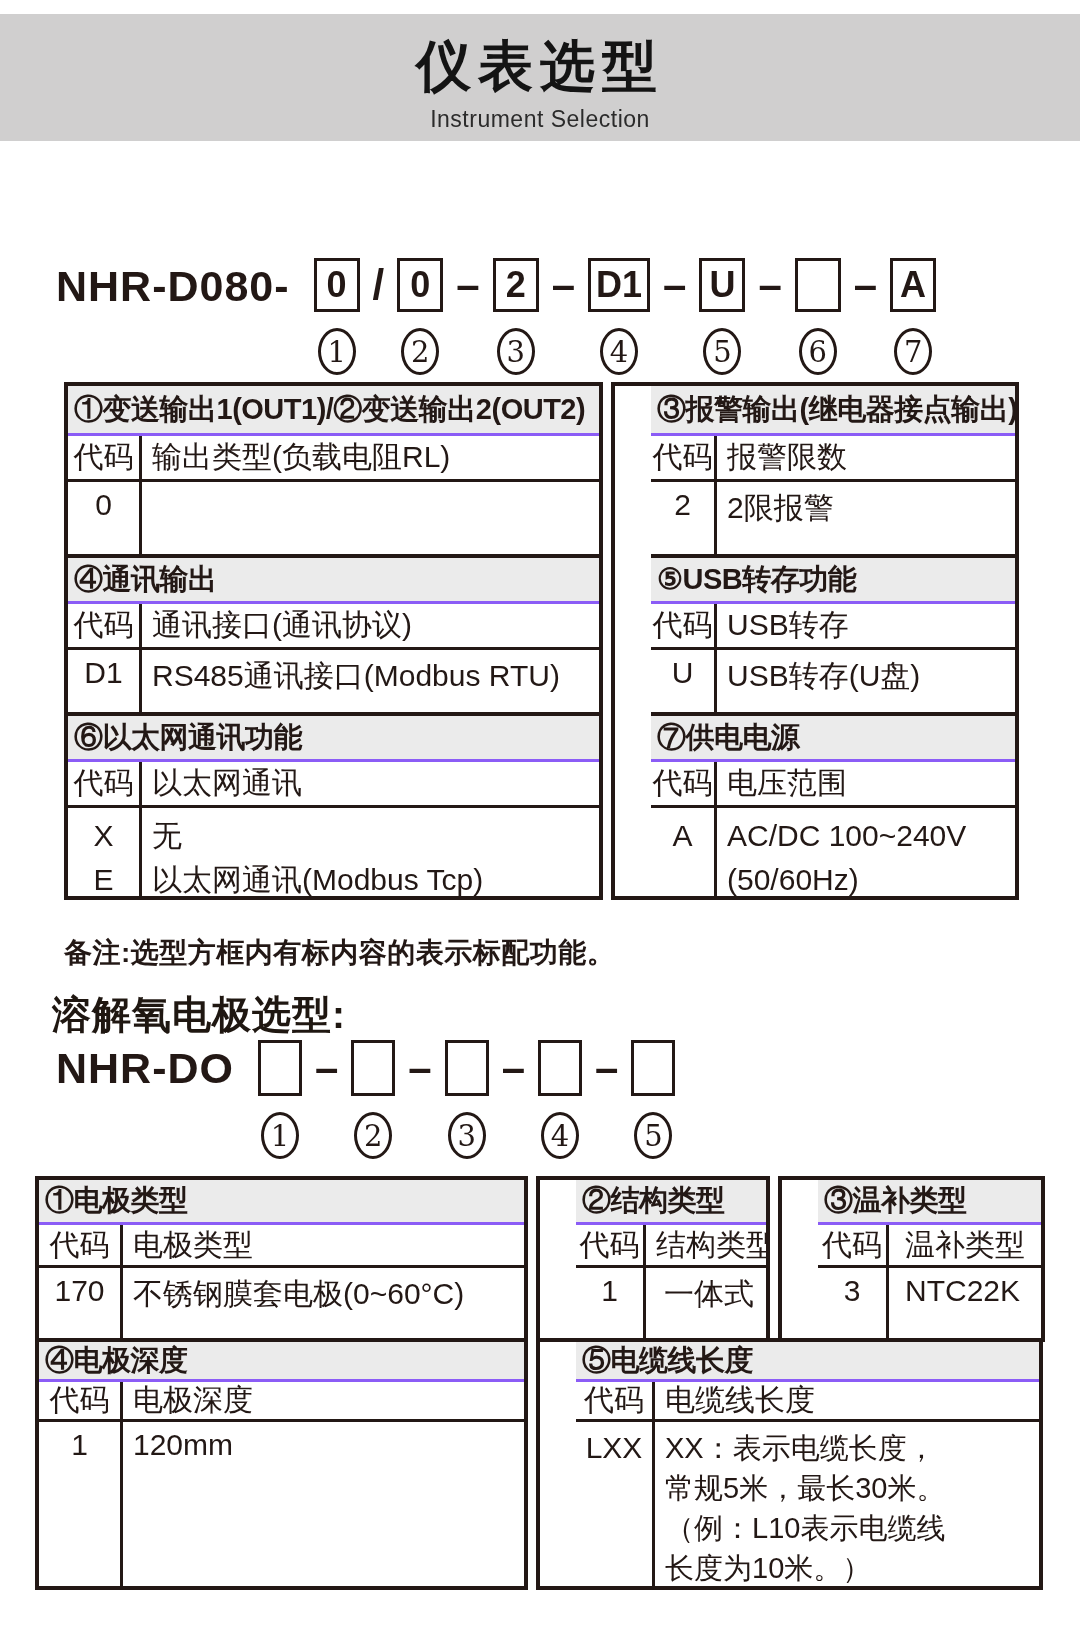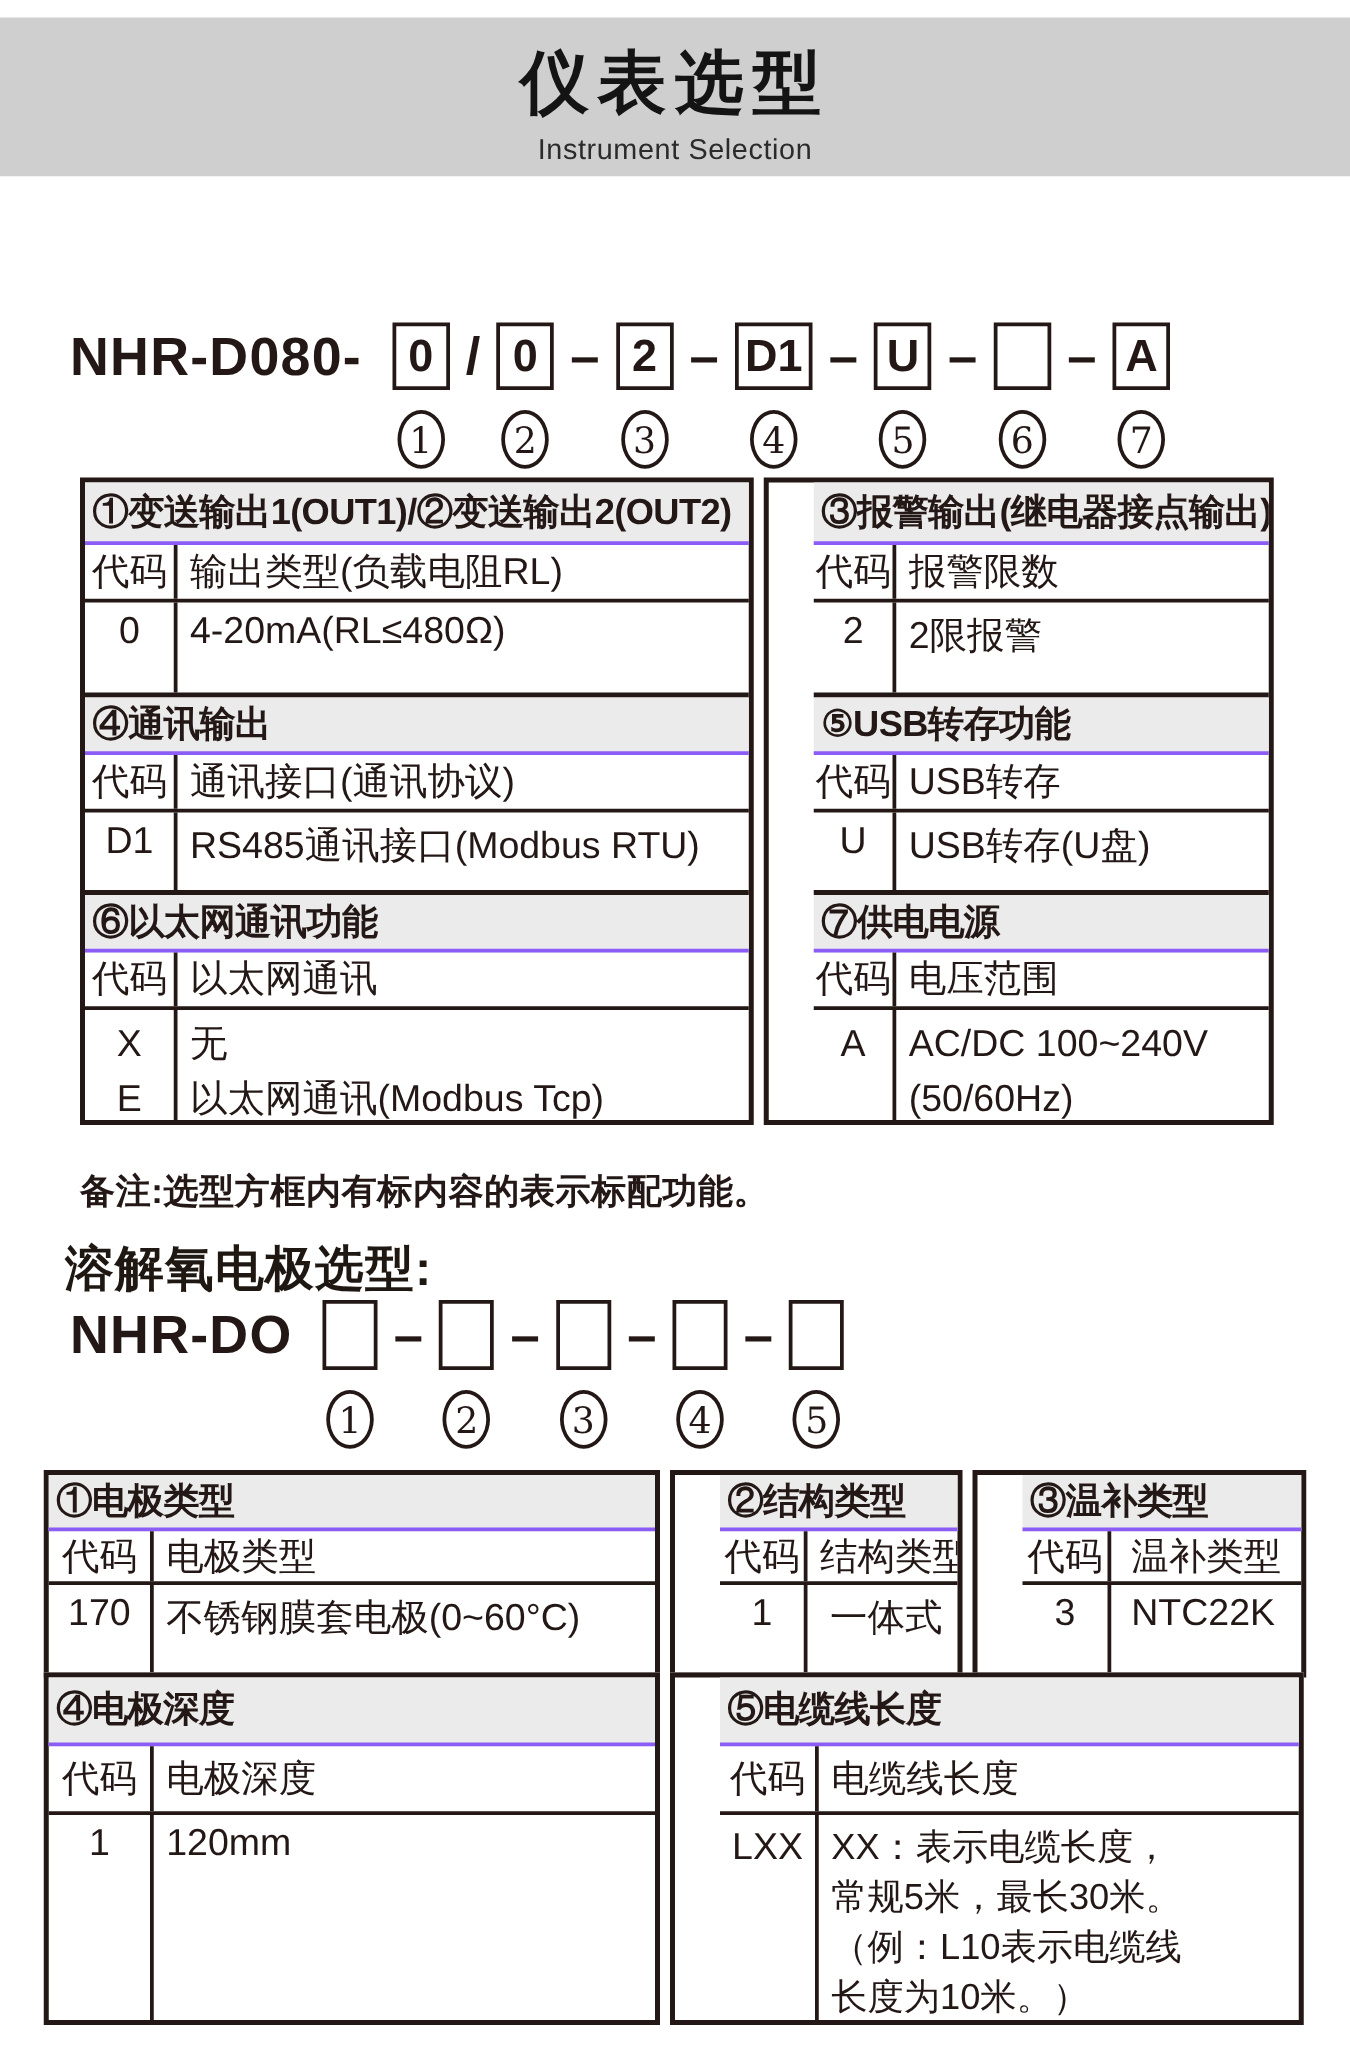--- a/index.html
+++ b/index.html
@@ -66,21 +66,21 @@
   .stack div { line-height:44px; }
   .lh40 div { line-height:40px; }
 
   .w74 { width:74px; }  .w66 { width:66px; }
   .w84 { width:84px; }  .w70 { width:70px; }
   .w71 { width:71px; }  .w79 { width:79px; }
 
   .h50 { height:50px; } .h46 { height:46px; } .h72 { height:72px; }
   .h62 { height:62px; } .h88 { height:88px; }
   .h45 { height:45px; } .h43 { height:43px; } .h70 { height:70px; }
-  .h42 { height:55px; } .h164 { height:164px; }
+  .h42 { height:40px; } .h164 { height:164px; }
 
   .tbl2 { left:35px; top:1176px; flex-direction:column; }
   .band { display:flex; align-items:flex-start; }
   .band + .band { margin-top:-4px; }
   .gap8 > .half + .half { margin-left:8px;padding-left:36px; }
 
   
   .note { position:absolute; left:64px; top:922px; font-size:28px; font-weight:700; letter-spacing:0.5px;margin-top:12px; }
 </style>
 </head>
@@ -136,21 +136,20 @@
 
     <div class="half" style="width:539px">
       <section class="sect">
         <div class="sec-header h50">①变送输出1(OUT1)/②变送输出2(OUT2)</div>
         <div class="row sub h46">
           <div class="code-cell w74">代码</div>
           <div class="desc-cell">输出类型(负载电阻RL)</div>
         </div>
         <div class="row h72">
           <div class="code-cell w74 top">0</div>
-          <div class="desc-cell top">4-20mA(RL≤480Ω)</div>
         </div>
       </section>
       <section class="sect">
         <div class="sec-header h46">④通讯输出</div>
         <div class="row sub h46">
           <div class="code-cell w74">代码</div>
           <div class="desc-cell">通讯接口(通讯协议)</div>
         </div>
         <div class="row h62">
           <div class="code-cell w74 top">D1</div>

